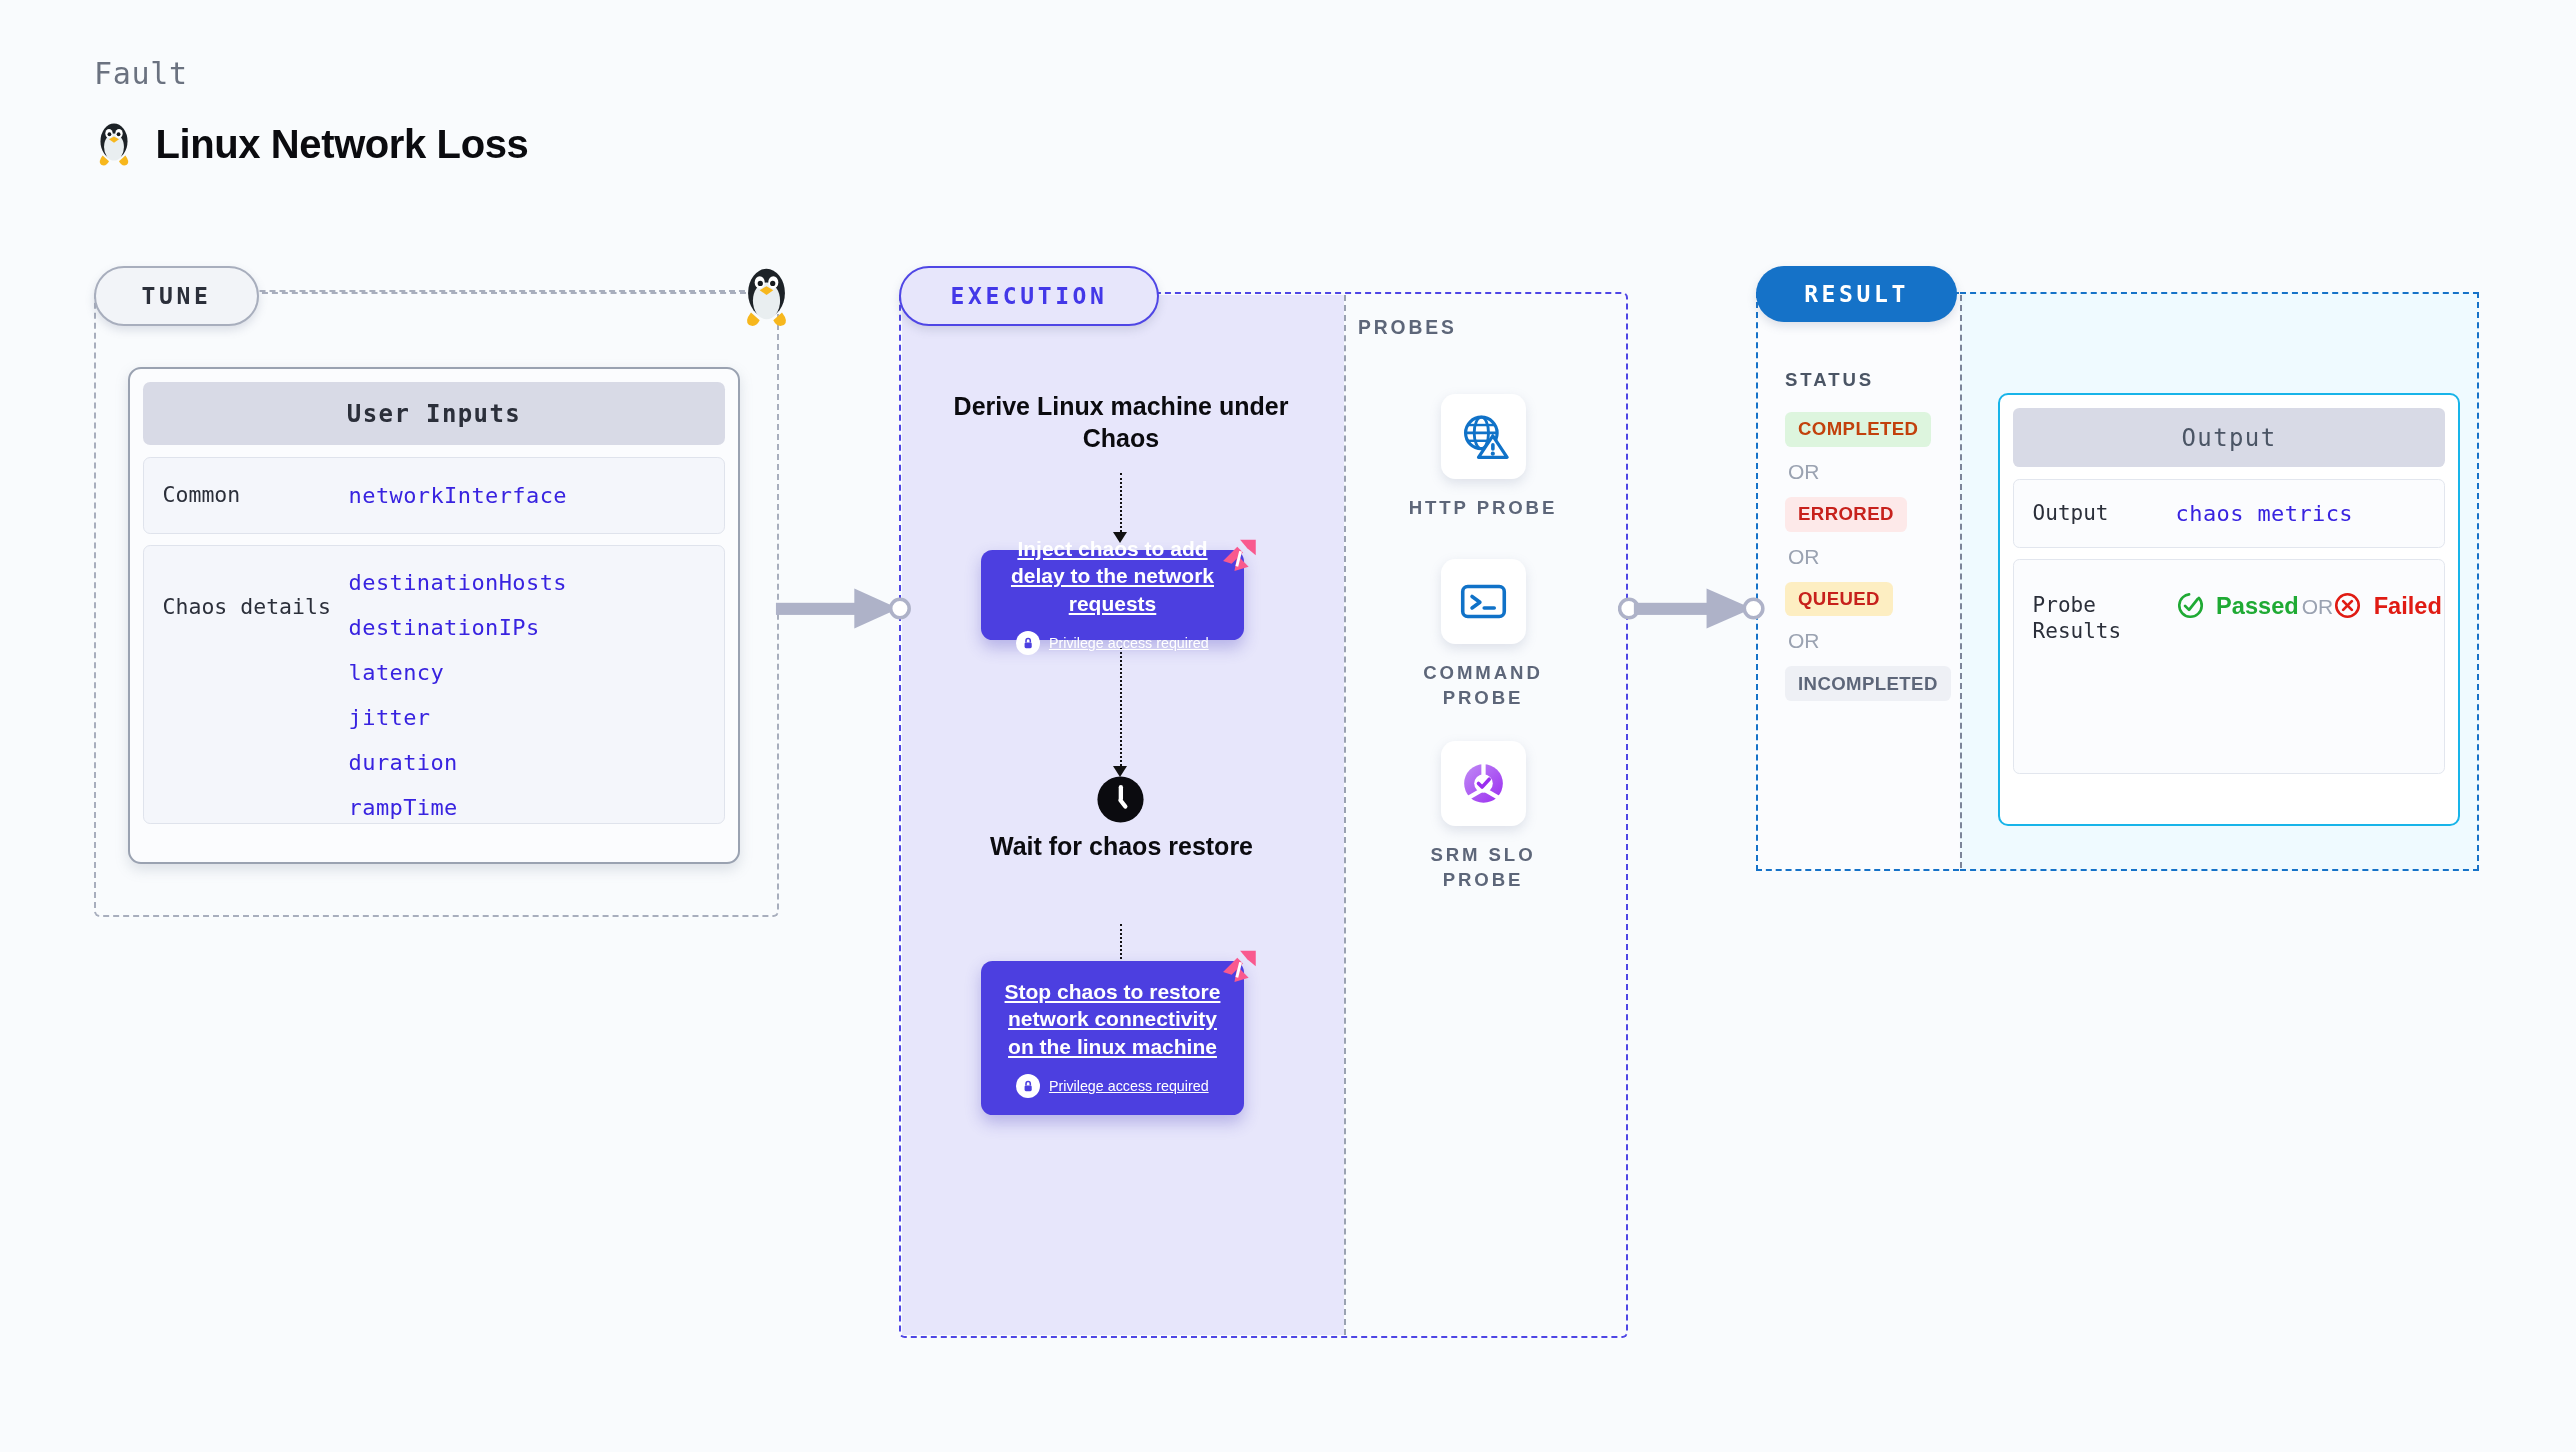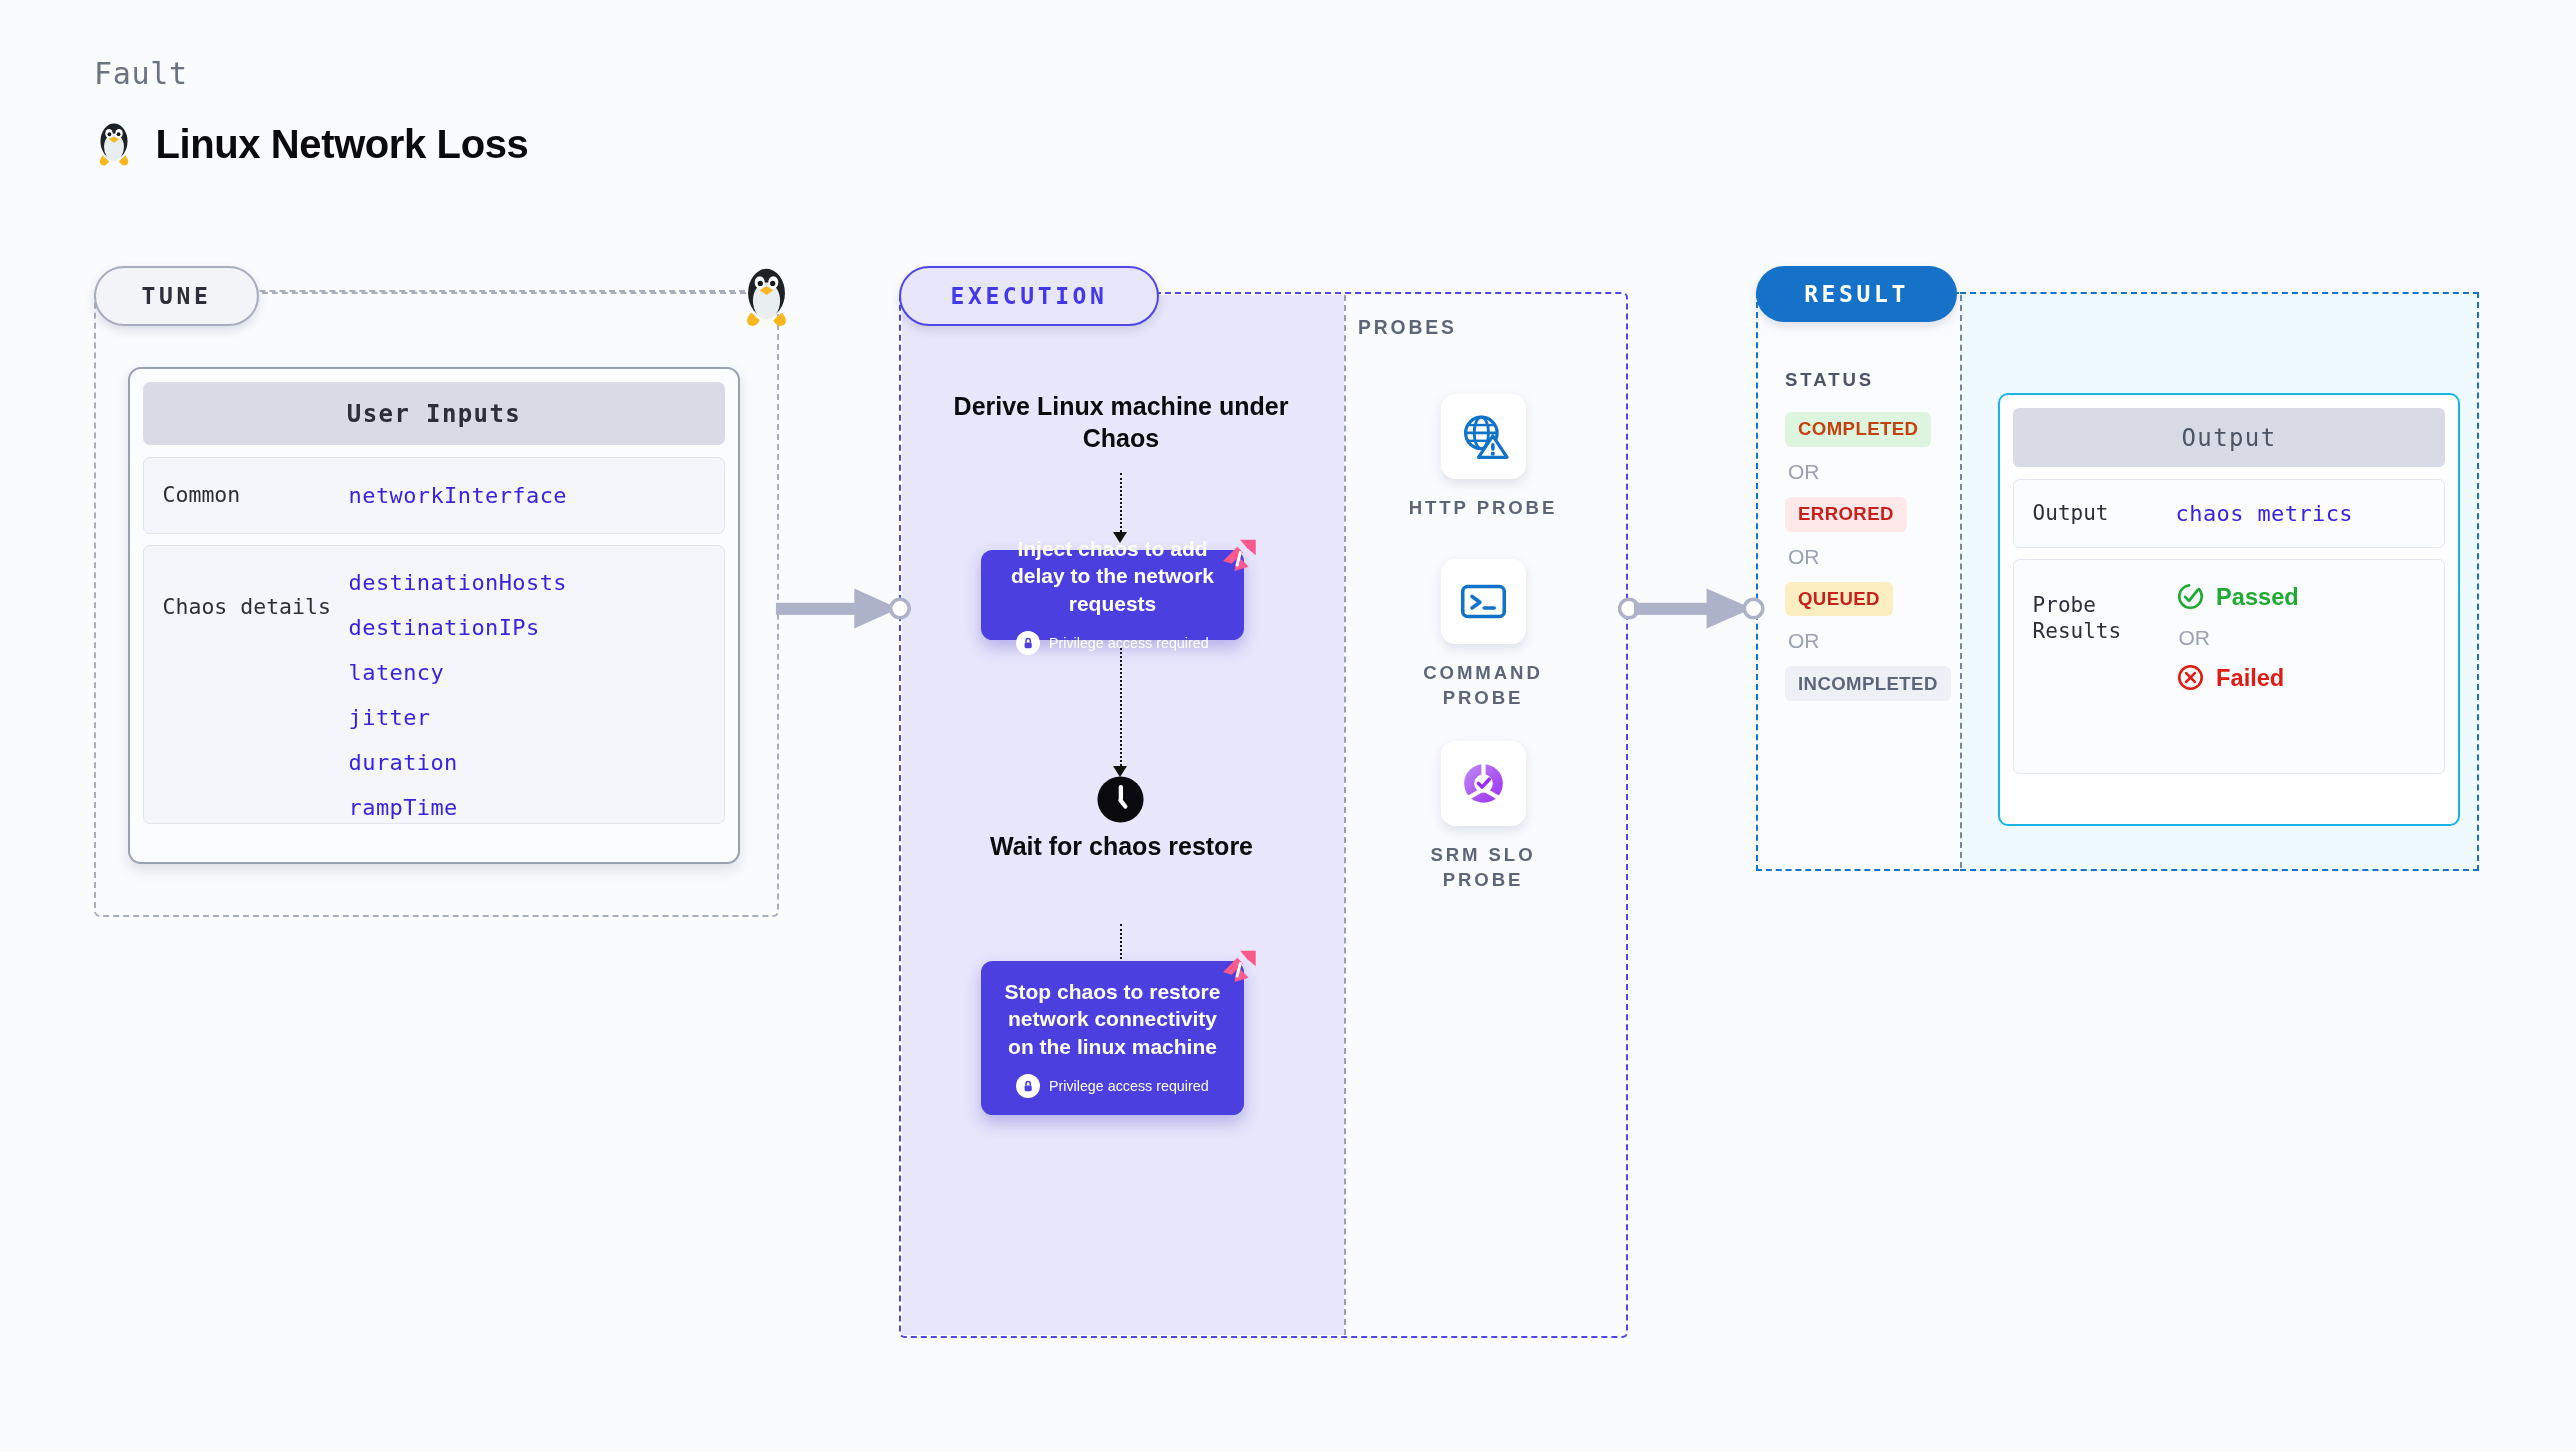--- a/index.html
+++ b/index.html
@@ -105,20 +105,21 @@
     position:absolute;width:0;height:0;
     border-left:7.9px solid transparent;border-right:7.9px solid transparent;
     border-top:11.5px solid #111;z-index:3;
   }
 
   .chaos-card{
     position:absolute;background:#4c3fe0;border-radius:11.5px;
     display:flex;flex-direction:column;align-items:center;justify-content:center;
     color:#fff;text-align:center;z-index:4;
     box-shadow:0 7.2px 15.8px rgba(70,60,190,.30);
+    text-decoration:underline;
   }
   .chaos-card .ct{font-size:21px;font-weight:bold;line-height:1.3;padding:0 18.6px;}
   .priv{display:flex;align-items:center;gap:8.6px;margin-top:14.3px;font-size:14.3px;}
   .lock-badge{
     width:24px;height:24px;border-radius:50%;background:#fff;
     display:flex;align-items:center;justify-content:center;flex:none;
   }
   .litmus-badge{position:absolute;right:-15.8px;top:-15.8px;width:44px;height:44px;z-index:5;}
 
   #clock-icon{position:absolute;left:1096px;top:775px;width:49px;height:49px;z-index:4;}
@@ -190,21 +191,21 @@
     margin-top:11.5px;background:#fbfcfe;border:1.4px solid #e2e6ee;border-radius:6.4px;
     display:flex;align-items:center;padding:13px 18.6px;box-sizing:border-box;
   }
   .out-label{
     font-family:"DejaVu Sans Mono","Liberation Mono",monospace;
     font-size:21px;color:#2b2f3a;width:143px;flex:none;line-height:1.25;
   }
   #out-metrics{height:69px;}
   #out-probe{height:215px;align-items:flex-start;padding-top:21.5px;}
   #out-probe .out-label{padding-top:10px;}
-  .pr-stack{display:flex;flex-direction:column;}
+  .pr-stack{display:flex;flex-direction:row;}
   .pr-line{display:flex;align-items:center;gap:11.5px;}
   .pr-text{font-size:23.6px;font-weight:bold;}
 </style>
 </head>
 <body>
 
 <div id="hdr-fault">Fault</div>
 <div id="hdr-title-row">
   <span>
     <svg width="40" height="47" viewBox="0 0 56 66">

